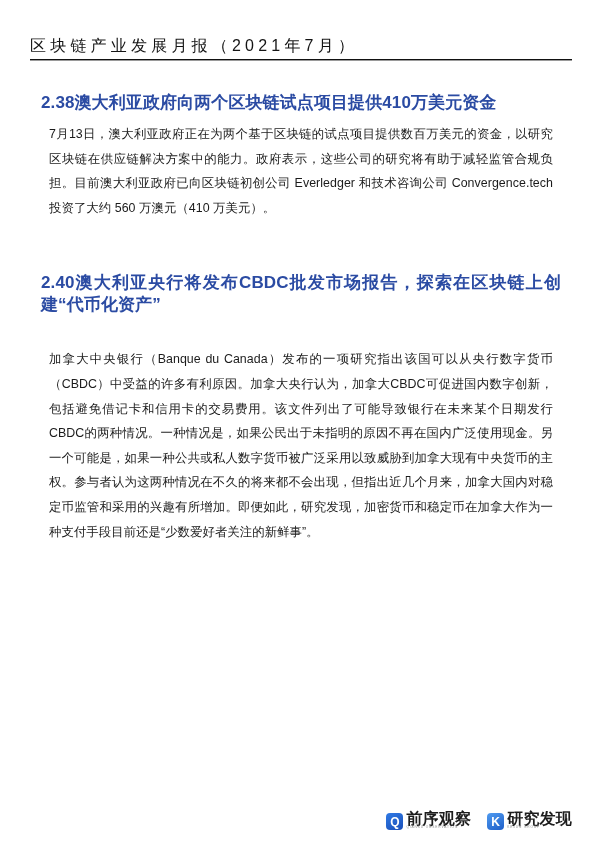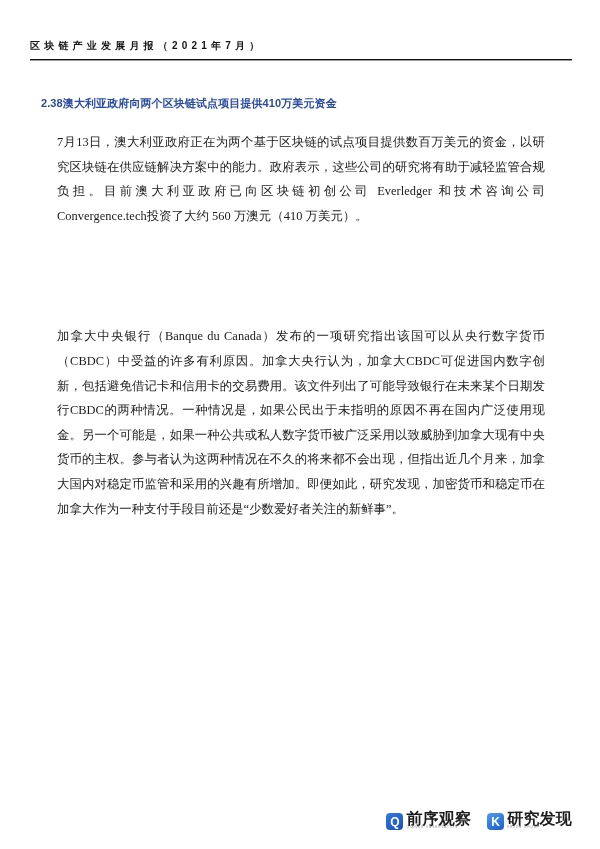--- a/index.html
+++ b/index.html
@@ -24,22 +24,22 @@
   }
 
   
   .doc-header {
     position: absolute;
     top: 38px;
     left: 30px;
     width: 542px;
   }
   .doc-header-title {
-    font-size: 10px;
-    font-weight: 700;
+    font-size: 16px;
+    font-weight: 400;
     letter-spacing: 4.2px;
     color: #141414;
     white-space: nowrap;
     line-height: 16px;
   }
   .doc-header-rule {
     margin-top: 5px;
     width: 542px;
     height: 0;
     border-top: 1.6px solid #111111;
@@ -54,36 +54,35 @@
     width: 520px;
   }
 
   .section {
     margin-bottom: 0;
   }
 
   .section-heading {
     color: #2b4ba3;
     font-weight: bold;
-    font-size: 11px;
+    font-size: 17px;
     line-height: 22px;
     letter-spacing: 0.1px;
     margin: 0 0 3px 0;
     text-align: justify;
   }
 
   .section-body {
     color: #1b1b1b;
     font-size: 12.4px;
     line-height: 24.6px;
-    margin: 16px;
+    margin: 8px;
     text-align: justify;
     text-justify: inter-ideograph;
     letter-spacing: 0.05px;
-    font-family: Liberation Serif, serif;
   }
 
   .gap-after-section { height: 22px; }
   .gap-after-section-sm { height: 20px; }
 
   
   .footer {
     position: absolute;
     left: 0;
     top: 809px;
@@ -158,20 +157,21 @@
       <h2 class="section-heading">2.38澳大利亚政府向两个区块链试点项目提供410万美元资金</h2>
       <p class="section-body">7月13日，澳大利亚政府正在为两个基于区块链的试点项目提供数百万美元的资金，以研究区块链在供应链解决方案中的能力。政府表示，这些公司的研究将有助于减轻监管合规负担。目前澳大利亚政府已向区块链初创公司 Everledger 和技术咨询公司 Convergence.tech投资了大约 560 万澳元（410 万美元）。</p>
     </div>
 
     <div class="gap-after-section"></div>
 
 
     <div class="gap-after-section"></div>
 
     <div class="section">
+      <h2 class="section-heading">2.40澳大利亚央行将发布CBDC批发市场报告，探索在区块链上创建“代币化资产”</h2>
     </div>
 
     <div class="gap-after-section-sm"></div>
 
     <div class="section">
       <p class="section-body">加拿大中央银行（Banque du Canada）发布的一项研究指出该国可以从央行数字货币（CBDC）中受益的许多有利原因。加拿大央行认为，加拿大CBDC可促进国内数字创新，包括避免借记卡和信用卡的交易费用。该文件列出了可能导致银行在未来某个日期发行CBDC的两种情况。一种情况是，如果公民出于未指明的原因不再在国内广泛使用现金。另一个可能是，如果一种公共或私人数字货币被广泛采用以致威胁到加拿大现有中央货币的主权。参与者认为这两种情况在不久的将来都不会出现，但指出近几个月来，加拿大国内对稳定币监管和采用的兴趣有所增加。即便如此，研究发现，加密货币和稳定币在加拿大作为一种支付手段目前还是“少数爱好者关注的新鲜事”。</p>
     </div>
 
   </div>
 

